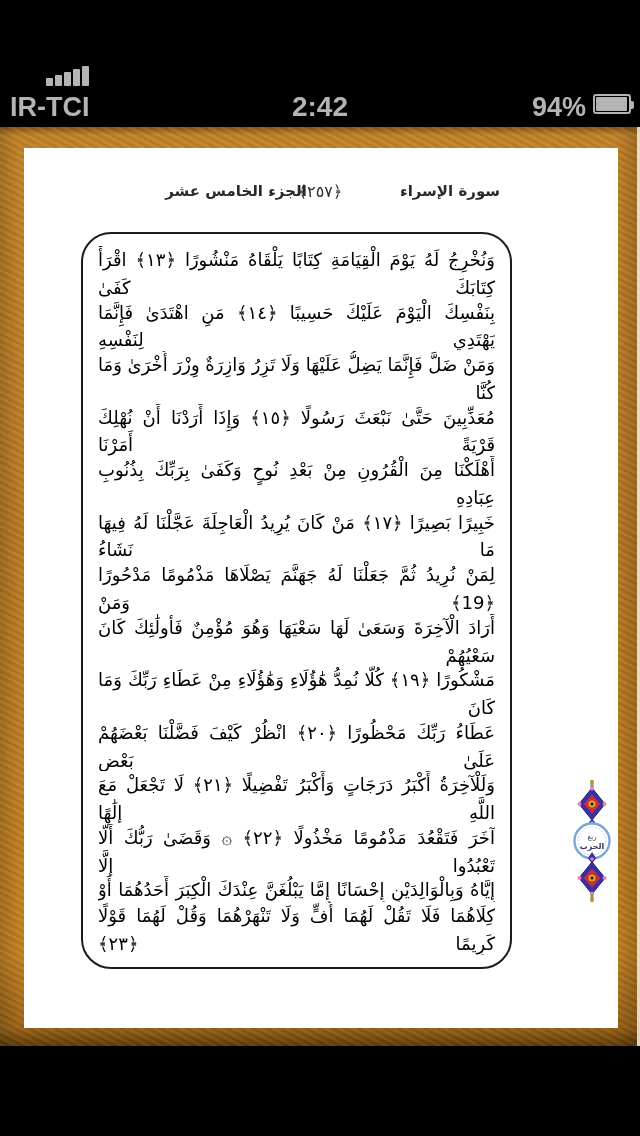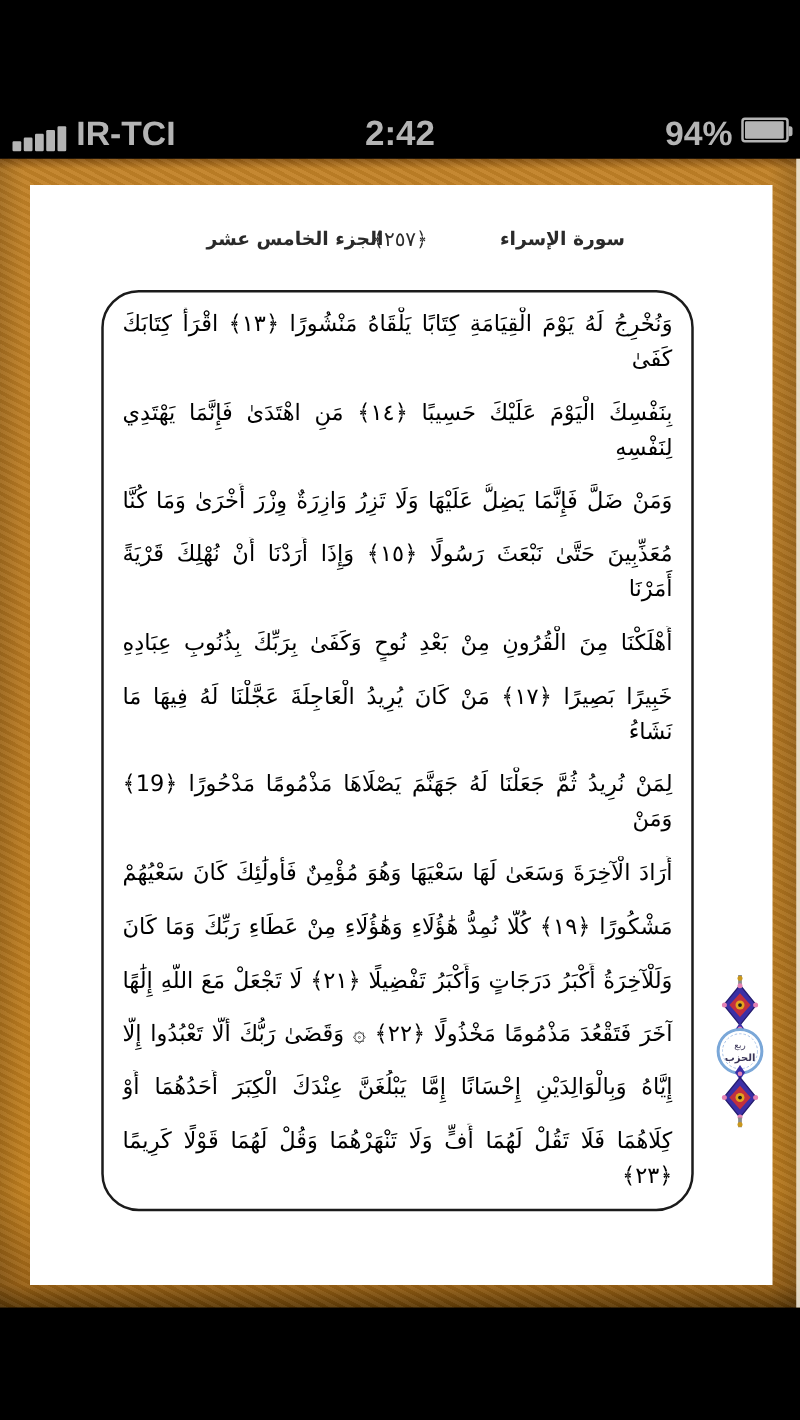--- a/index.html
+++ b/index.html
@@ -11,21 +11,21 @@
     font-family:"DejaVu Sans", sans-serif;
   }
 
   
   .status-bar{
     position:absolute;top:0;left:0;width:640px;height:128px;
     color:#b4b4b4;
   }
   .sb-left{
     position:absolute;left:10px;bottom:7px;
-    display:flex;align-items:flex-end;gap:8px;
+    display:flex;align-items:flex-end;gap:8px;flex-direction:column;
   }
   .signal-bars{display:flex;align-items:flex-end;gap:2px;}
   .signal-bars .bar{
     width:7px;background:#b4b4b4;border-radius:1px;display:block;
   }
   .b1{height:8px;}.b2{height:11px;}.b3{height:14px;}.b4{height:17px;}.b5{height:20px;}
   .sb-carrier{
     font-family:"Liberation Sans","DejaVu Sans",sans-serif;
     font-size:27px;font-weight:600;line-height:27px;
   }
@@ -79,21 +79,21 @@
   .ph-item{
     position:absolute;top:34px;transform:translateX(-50%);
     color:#2a2a2a;white-space:nowrap;direction:rtl;
   }
   .ph-surah{left:426px;font-size:15px;font-weight:bold;}
   .ph-number{left:296px;font-size:16px;}
   .ph-juz{left:176px;font-size:15px;font-weight:bold;margin-left:36px;}
 
   
   .text-frame{
-    position:absolute;left:57px;top:84px;width:474px;height:737px;
+    position:absolute;left:57px;top:84px;width:431px;height:737px;
     box-sizing:border-box;
     border:2px solid #1b1b1b;border-radius:30px;
     padding:12px 15px;
     display:flex;flex-direction:column;justify-content:space-between;
   }
   .quran-line{
     direction:rtl;
     text-align:justify;
     text-align-last:justify;
     font-size:18px;
@@ -144,20 +144,21 @@
     <div class="text-frame">
       <div class="quran-line">وَنُخْرِجُ لَهُ يَوْمَ الْقِيَامَةِ كِتَابًا يَلْقَاهُ مَنْشُورًا ﴿١٣﴾ اقْرَأْ كِتَابَكَ كَفَىٰ</div>
       <div class="quran-line">بِنَفْسِكَ الْيَوْمَ عَلَيْكَ حَسِيبًا ﴿١٤﴾ مَنِ اهْتَدَىٰ فَإِنَّمَا يَهْتَدِي لِنَفْسِهِ</div>
       <div class="quran-line">وَمَنْ ضَلَّ فَإِنَّمَا يَضِلُّ عَلَيْهَا وَلَا تَزِرُ وَازِرَةٌ وِزْرَ أُخْرَىٰ وَمَا كُنَّا</div>
       <div class="quran-line">مُعَذِّبِينَ حَتَّىٰ نَبْعَثَ رَسُولًا ﴿١٥﴾ وَإِذَا أَرَدْنَا أَنْ نُهْلِكَ قَرْيَةً أَمَرْنَا</div>
       <div class="quran-line">أَهْلَكْنَا مِنَ الْقُرُونِ مِنْ بَعْدِ نُوحٍ وَكَفَىٰ بِرَبِّكَ بِذُنُوبِ عِبَادِهِ</div>
       <div class="quran-line">خَبِيرًا بَصِيرًا ﴿١٧﴾ مَنْ كَانَ يُرِيدُ الْعَاجِلَةَ عَجَّلْنَا لَهُ فِيهَا مَا نَشَاءُ</div>
       <div class="quran-line">لِمَنْ نُرِيدُ ثُمَّ جَعَلْنَا لَهُ جَهَنَّمَ يَصْلَاهَا مَذْمُومًا مَدْحُورًا ﴿19﴾ وَمَنْ</div>
       <div class="quran-line">أَرَادَ الْآخِرَةَ وَسَعَىٰ لَهَا سَعْيَهَا وَهُوَ مُؤْمِنٌ فَأُولَٰئِكَ كَانَ سَعْيُهُمْ</div>
       <div class="quran-line">مَشْكُورًا ﴿١٩﴾ كُلًّا نُمِدُّ هَٰؤُلَاءِ وَهَٰؤُلَاءِ مِنْ عَطَاءِ رَبِّكَ وَمَا كَانَ</div>
+      <div class="quran-line">عَطَاءُ رَبِّكَ مَحْظُورًا ﴿٢٠﴾ انْظُرْ كَيْفَ فَضَّلْنَا بَعْضَهُمْ عَلَىٰ بَعْضٍ</div>
       <div class="quran-line">وَلَلْآخِرَةُ أَكْبَرُ دَرَجَاتٍ وَأَكْبَرُ تَفْضِيلًا ﴿٢١﴾ لَا تَجْعَلْ مَعَ اللَّهِ إِلَٰهًا</div>
       <div class="quran-line">آخَرَ فَتَقْعُدَ مَذْمُومًا مَخْذُولًا ﴿٢٢﴾ ۞ وَقَضَىٰ رَبُّكَ أَلَّا تَعْبُدُوا إِلَّا</div>
       <div class="quran-line">إِيَّاهُ وَبِالْوَالِدَيْنِ إِحْسَانًا إِمَّا يَبْلُغَنَّ عِنْدَكَ الْكِبَرَ أَحَدُهُمَا أَوْ</div>
       <div class="quran-line">كِلَاهُمَا فَلَا تَقُلْ لَهُمَا أُفٍّ وَلَا تَنْهَرْهُمَا وَقُلْ لَهُمَا قَوْلًا كَرِيمًا ﴿٢٣﴾</div>
     </div>
 
     <div class="hizb-medallion">
       <svg width="46" height="122" viewBox="0 0 46 122" xmlns="http://www.w3.org/2000/svg">
 
         <rect x="21.5" y="0" width="3" height="8" fill="#8a8a8a"></rect>

